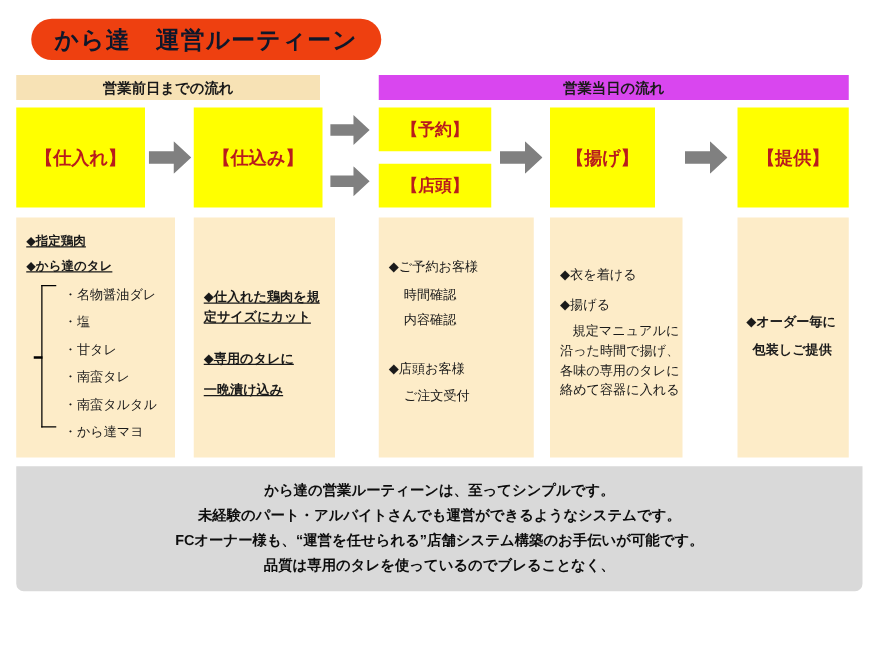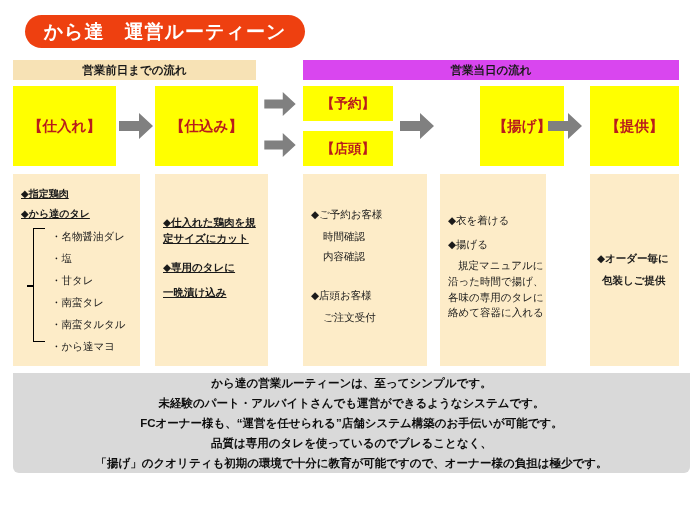--- a/index.html
+++ b/index.html
@@ -9,21 +9,21 @@
     font-family:"Liberation Sans","DejaVu Sans",sans-serif;
     overflow:hidden;
   }
   #root{position:relative;width:700px;height:525px;}
 
   
   .title-banner{
     position:absolute;left:25px;top:15px;width:280px;height:33px;
     background:#ee4010;border-radius:17px;
     display:flex;align-items:center;justify-content:center;
-    color:#ffffff;font-size:19px;font-weight:bold;letter-spacing:1px;
+    color:#0f172a;font-size:19px;font-weight:bold;letter-spacing:1px;
   }
 
   
   .sec-head{
     position:absolute;height:20px;
     display:flex;align-items:center;justify-content:center;
     font-size:11.5px;font-weight:bold;color:#1a1a1a;
   }
   #sec-left {left:13px; top:60px; width:243px; background:#f7e2b5;}
   #sec-right{left:303px;top:60px; width:376px; background:#d946ef;}
@@ -32,21 +32,21 @@
   .ybox{
     position:absolute;background:#ffff00;
     display:flex;align-items:center;justify-content:center;
     color:#b91c1c;font-size:14.5px;font-weight:bold;
     white-space:nowrap;
   }
   #box-shiire {left:13px; top:86px; width:103px;height:80px;}
   #box-shikomi{left:155px;top:86px; width:103px;height:80px;}
   #box-yoyaku {left:303px;top:86px; width:90px; height:35px;font-size:13.5px;}
   #box-tento  {left:303px;top:131px;width:90px; height:35px;font-size:13.5px;}
-  #box-age    {left:440px;top:86px; width:84px;height:80px;margin-left:40px;}
+  #box-age    {left:440px;top:86px; width:84px;height:80px;}
   #box-teikyo {left:590px;top:86px; width:89px; height:80px;}
 
   
   .arrow{position:absolute;color:#808080;line-height:1;font-weight:bold;}
   .arrow svg{display:block;}
 
   
   .panel{
     position:absolute;top:174px;height:192px;
     background:#fdecc8;
@@ -76,21 +76,21 @@
     border-bottom:1.6px solid #000;
     box-sizing:border-box;
   }
   .brace:after{
     content:"";position:absolute;left:-7px;top:50%;
     width:7px;height:1.6px;background:#000;
   }
 
   
   #p2block{position:absolute;left:8px;top:40px;width:100px;font-size:10.5px;}
-  #p2block .hd-wrap{display:block;}
+  #p2block .hd-wrap{display:block;margin-top:16px;}
   #p2h2{margin-top:12px;}
   #p2h3{margin-top:9px;display:block;font-weight:bold;text-decoration:underline;}
 
   
   #panel-3 .l{position:absolute;font-size:10.5px;white-space:nowrap;}
   #p3h1{left:8px; top:32px;font-weight:normal;}
   #p3a {left:20px;top:54px;}
   #p3b {left:20px;top:74px;}
   #p3h2{left:8px; top:113px;}
   #p3c {left:20px;top:135px;}
@@ -199,16 +199,15 @@
   <div class="panel" id="panel-5">
     <div id="p5a">◆オーダー毎に</div>
     <div id="p5b">包装しご提供</div>
   </div>
 
   <div class="summary">
     <div class="ln">から達の営業ルーティーンは、至ってシンプルです。</div>
     <div class="ln">未経験のパート・アルバイトさんでも運営ができるようなシステムです。</div>
     <div class="ln">FCオーナー様も、“運営を任せられる”店舗システム構築のお手伝いが可能です。</div>
     <div class="ln">品質は専用のタレを使っているのでブレることなく、</div>
-    <div class="ln">「揚げ」のクオリティも初期の環境で十分に教育が可能ですので、オーナー様の負担は極少です。</div>
   </div>
 
 </div>
 
 </body></html>

